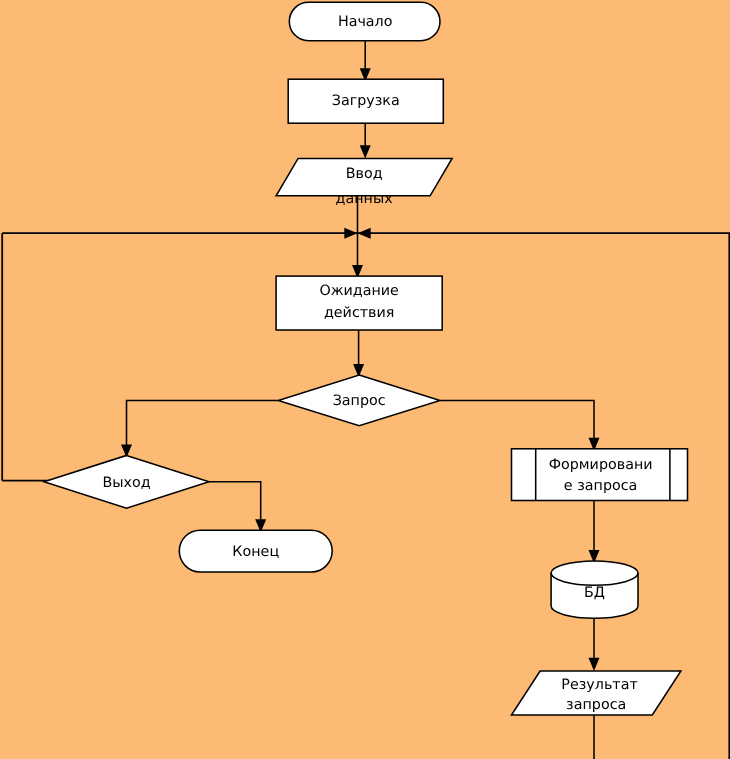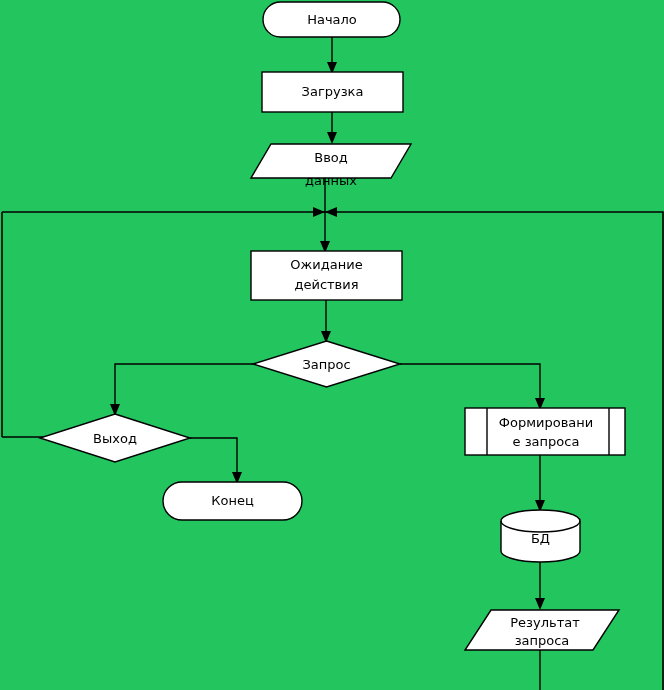--- a/index.html
+++ b/index.html
@@ -5,21 +5,21 @@
 <style>
   html, body {
     margin: 0;
     padding: 0;
     background: #ff00ff;
   }
   #canvas {
     position: relative;
     width: 664px;
     height: 690px;
-    background: #22c55e;
+    background: #fdba74;
     overflow: hidden;
     font-family: "DejaVu Sans", "Liberation Sans", sans-serif;
   }
   #flow-svg {
     position: absolute;
     left: 0;
     top: 0;
     width: 664px;
     height: 690px;
     display: block;

